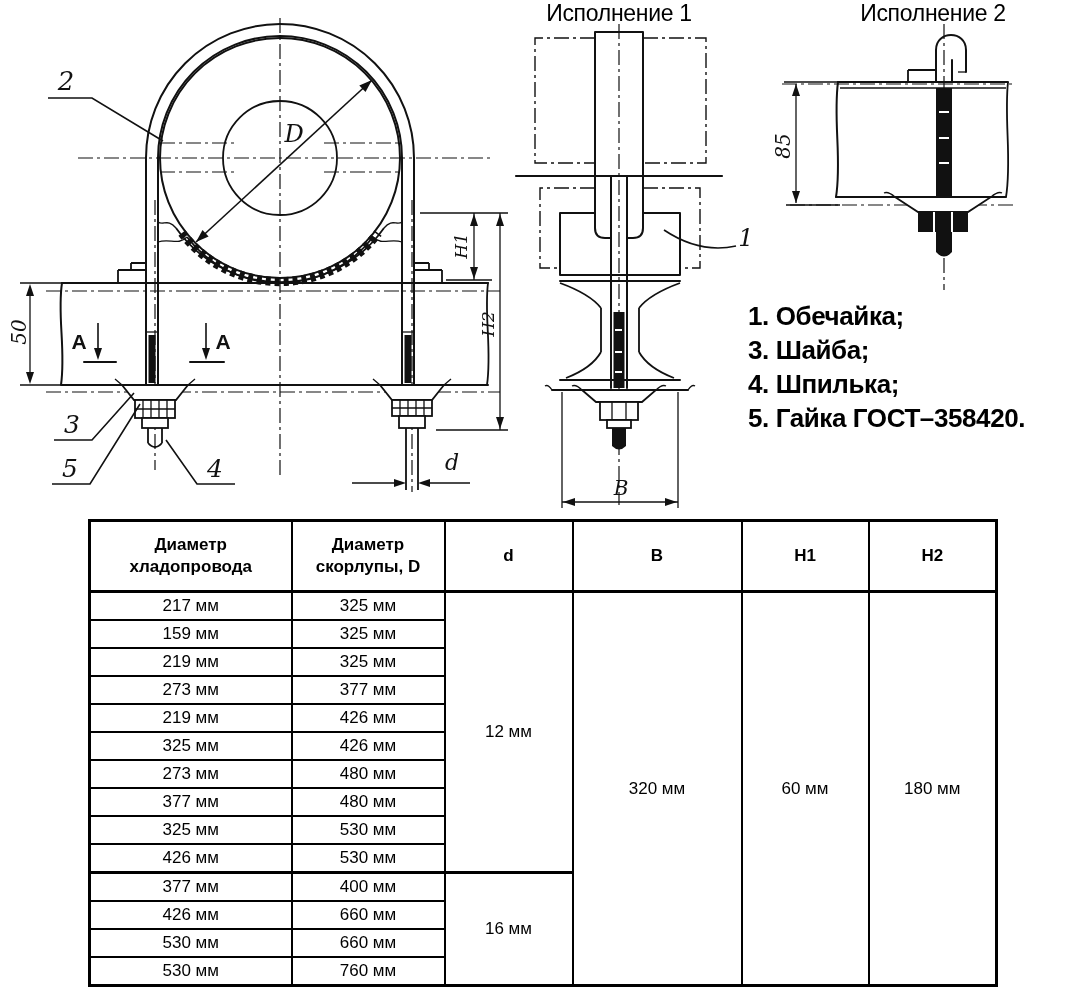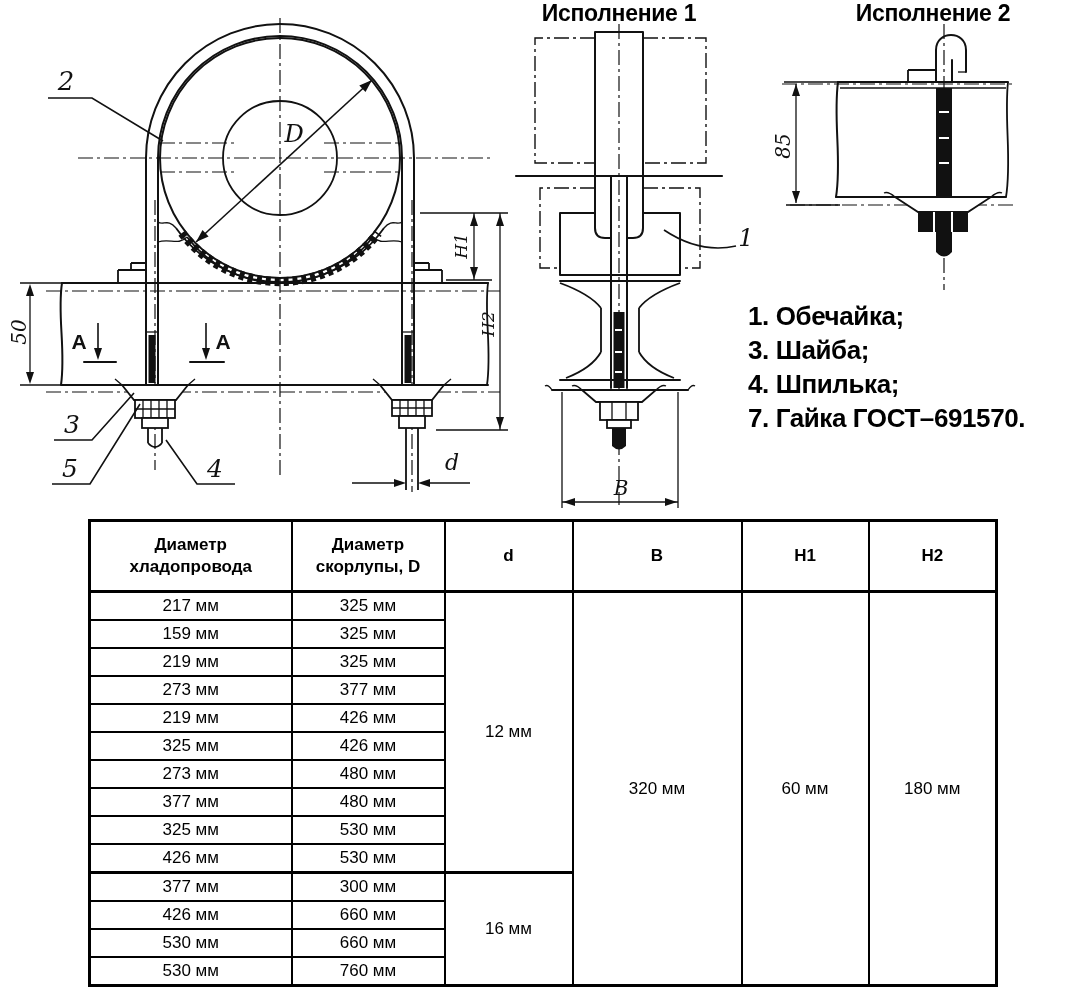--- a/index.html
+++ b/index.html
@@ -14,21 +14,21 @@
   svg .ph   { stroke:#111; fill:none; stroke-width:1.4; stroke-dasharray:15 4 3 4; }
   svg .chain{ stroke:#111; fill:none; stroke-width:9; stroke-dasharray:5 4; }
   svg .wfill{ fill:#ffffff; stroke:#111; stroke-width:1.8; }
   svg .dark { fill:#111; stroke:none; }
   svg .wdash{ stroke:#ffffff; stroke-width:2; }
   svg .ah   { fill:#111; stroke:none; }
   svg text.hand { font-family:"DejaVu Serif", serif; font-style:italic; fill:#111; }
   svg text.sec  { font-family:"Liberation Sans", sans-serif; font-weight:bold; font-size:21px; fill:#111; }
   .view-title {
     position:absolute; top:0; width:210px; text-align:center;
-    font-size:23px; font-weight:bold; letter-spacing:-0.3px;
+    font-size:23px; font-weight:normal; letter-spacing:-0.3px;
   }
   #title-v1 { left:514px; }
   #title-v2 { left:828px; }
   .parts-list {
     position:absolute; left:748px; top:299px;
     font-size:26px; font-weight:bold; letter-spacing:-0.4px; line-height:34px; white-space:nowrap;
   }
   table.dims {
     position:absolute; left:88px; top:519px; width:907px; height:388px;
     border-collapse:collapse; table-layout:fixed; background:#fff;
@@ -277,21 +277,21 @@
     </g>
   </svg>
 
   <div class="view-title" id="title-v1">Исполнение 1</div>
   <div class="view-title" id="title-v2">Исполнение 2</div>
 
   <div class="parts-list">
     <div>1. Обечайка;</div>
     <div>3. Шайба;</div>
     <div>4. Шпилька;</div>
-    <div>7. Гайка ГОСТ–691570.</div>
+    <div>5. Гайка ГОСТ–358420.</div>
   </div>
 
   <table class="dims">
     <colgroup>
       <col style="width:202px">
         <col style="width:153px">
         <col style="width:128px">
       <col style="width:169px">
         <col style="width:127px">
         <col style="width:128px">
@@ -346,21 +346,21 @@
       <tr>
         <td>325 мм</td>
         <td>530 мм</td>
       </tr>
       <tr>
         <td class="group-end">426 мм</td>
         <td class="group-end">530 мм</td>
       </tr>
       <tr>
         <td>377 мм</td>
-        <td>300 мм</td>
+        <td>400 мм</td>
         <td rowspan="4">16 мм</td>
       </tr>
       <tr>
         <td>426 мм</td>
         <td>660 мм</td>
       </tr>
       <tr>
         <td>530 мм</td>
         <td>660 мм</td>
       </tr>

